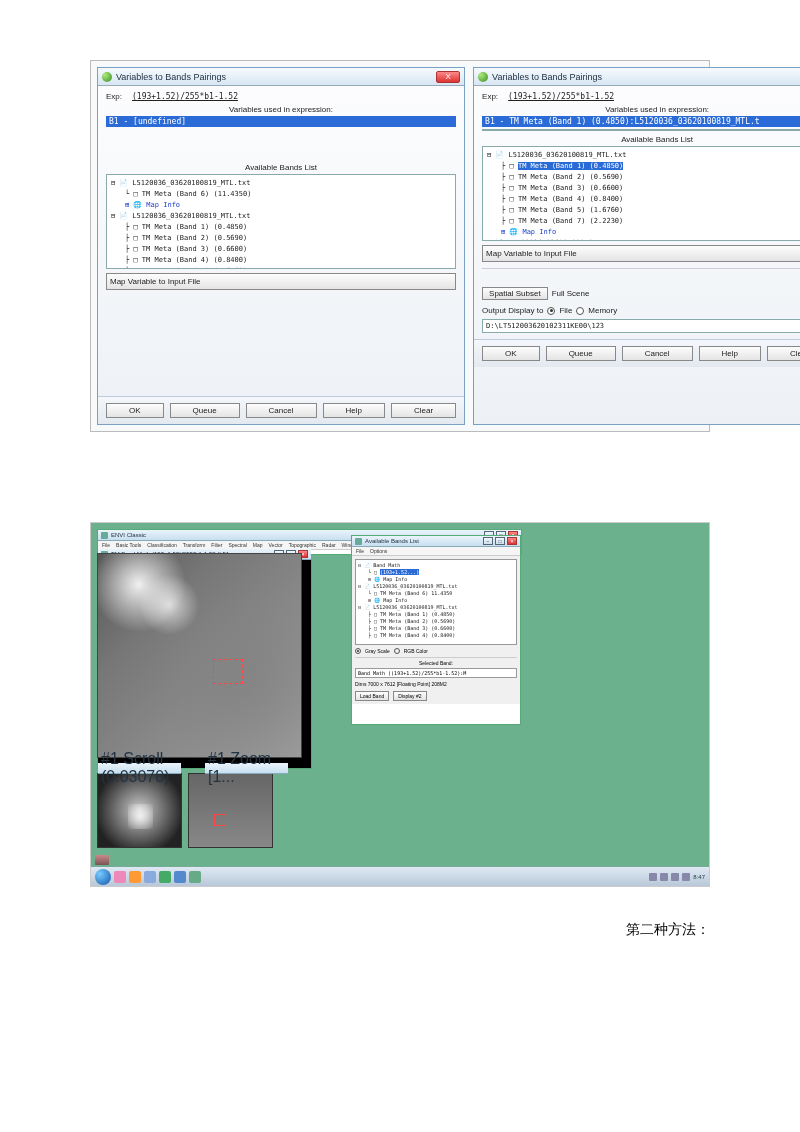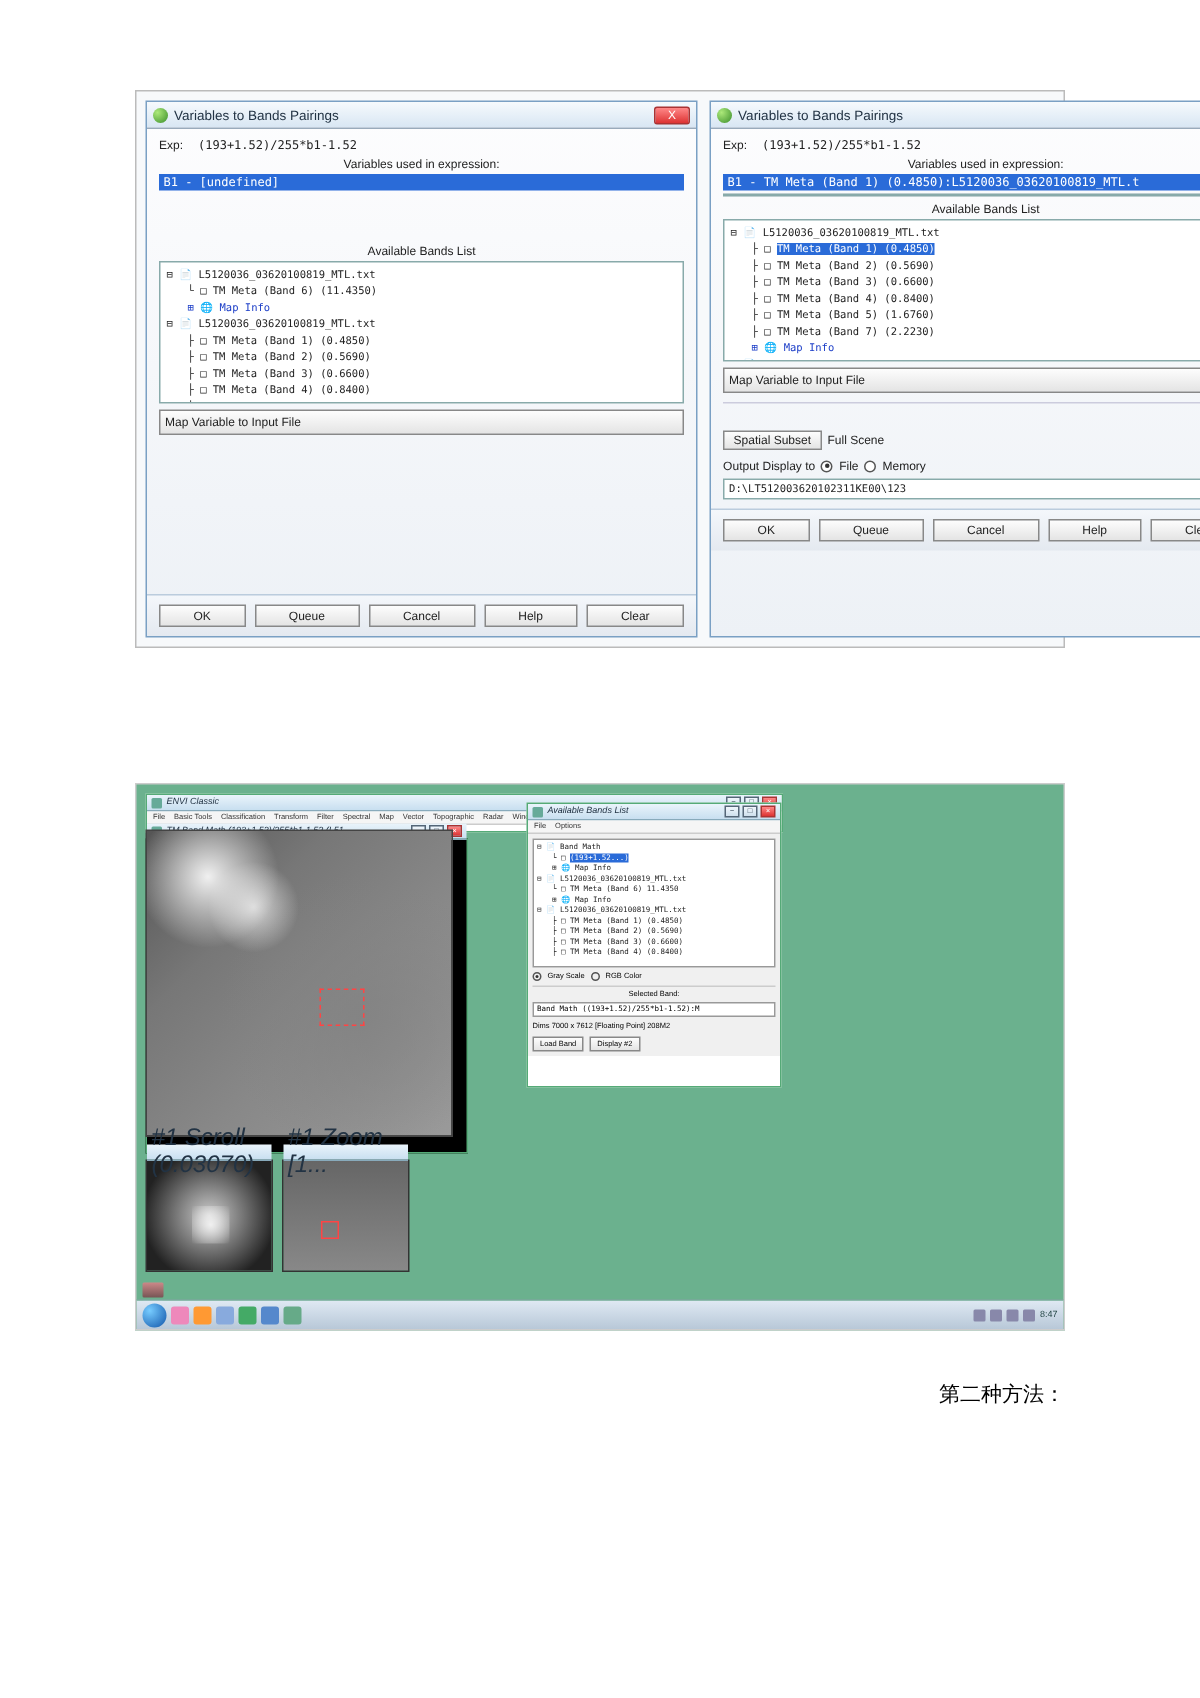--- a/index.html
+++ b/index.html
@@ -9,21 +9,21 @@
   
   .fig1 { border: 1px solid #bbb; display: flex; gap: 8px; padding: 6px; background: #f7f9fb; margin-bottom: 90px; }
   .dialog { flex: 1; border: 1px solid #7aa0c4; background: linear-gradient(#fdfdfe, #edf1f6); font-family: "MS Sans Serif", Tahoma, sans-serif; font-size: 8px; color: #222; position: relative; }
   .titlebar { background: linear-gradient(#f6fafd, #d8e6f3); border-bottom: 1px solid #9ab; display: flex; align-items: center; height: 18px; padding: 0 4px; gap: 4px; }
   .titlebar .app-icon { width: 10px; height: 10px; border-radius: 50%; background: radial-gradient(circle at 30% 30%, #ace97a, #3a8e2a); }
   .titlebar .ttxt { flex: 1; color: #234; font-size: 9px; }
   .titlebar .close-btn { width: 24px; height: 12px; border: 1px solid #a33; background: linear-gradient(#f88, #d33); color: #fff; font-size: 8px; line-height: 10px; text-align: center; border-radius: 2px; }
   .dlg-body { padding: 6px 8px; }
   .exp-row { display: flex; gap: 4px; margin-bottom: 4px; }
   .exp-row .lbl { width: 22px; }
-  .exp-row .val { flex: 1; font-family: monospace; }
+  .exp-row .val { flex: 1; font-family: monospace; text-decoration: underline; }
   .sec-label { text-align: center; margin: 4px 0 2px 0; }
   .sel-bar { background: #2a6bd8; color: #fff; padding: 1px 3px; font-family: monospace; margin-bottom: 2px; white-space: nowrap; overflow: hidden; }
   .scrollbox { border: 1px solid #8aa; height: 2px; background: #f0f0f0; margin: 2px 0 4px 0; position: relative; }
   .tree { border: 1px solid #8aa; background: #fff; padding: 3px 4px; height: 95px; overflow: hidden; font-family: monospace; font-size: 7px; line-height: 11px; }
   .tree .lvl1 { }
   .tree .lvl2 { padding-left: 14px; }
   .tree .sel { background: #2a6bd8; color: #fff; }
   .tree .mapinfo { color: #1a3cc7; }
   .wide-btn { border: 1px solid #888; background: linear-gradient(#fdfdfd,#e4e4e4); text-align: left; padding: 3px; margin-top: 4px; font-size: 8px; }
   .row { display: flex; align-items: center; gap: 4px; margin-top: 6px; font-size: 8px; }
@@ -32,21 +32,21 @@
   .radio.on::after { content: ""; position: absolute; left: 1.5px; top: 1.5px; width: 3px; height: 3px; background: #333; border-radius: 50%; }
   .chk { width: 8px; height: 8px; border: 1px solid #555; display: inline-block; vertical-align: middle; background: #fff; }
   .btn-row { border-top: 1px solid #bcd; background: linear-gradient(#f4f7fb,#e4e9f0); padding: 6px 8px; display: flex; gap: 6px; }
   .btn-row .sm-btn { padding: 2px 22px; }
   .output-sec { border-top: 1px solid #ccd; padding-top: 12px; margin-top: 6px; }
   .filename-box { border: 1px solid #8aa; background: #fff; padding: 2px 3px; font-family: monospace; font-size: 7px; margin-top: 4px; }
   
   
   .fig2 { width: 100%; height: 365px; background: #6bb18e; position: relative; overflow: hidden; margin-bottom: 28px; border: 1px solid #ccc; }
   .win { position: absolute; background: #fff; border: 1px solid #5a7; font-family: Tahoma, sans-serif; font-size: 6px; }
-  .win-titlebar { background: linear-gradient(#eaf4fb,#c8dff0); height: 11px; border-bottom: 1px solid #8ab; display: flex; align-items: center; padding: 0 3px; gap: 3px; color: #234; font-style: italic; }
+  .win-titlebar { background: linear-gradient(#eaf4fb,#c8dff0); height: 11px; border-bottom: 1px solid #8ab; display: flex; align-items: center; padding: 0 3px; gap: 3px; color: #234; }
   .win-titlebar .winicon { width: 7px; height: 7px; background: #6a9; border-radius: 1px; }
   .win-titlebar .wintitle { flex: 1; }
   .win-controls { display: flex; gap: 2px; }
   .win-controls span { width: 10px; height: 8px; border: 1px solid #567; background: linear-gradient(#f0f6fc,#cfe0ed); font-size: 5px; line-height: 6px; text-align: center; }
   .win-controls .wclose { background: linear-gradient(#f88,#d33); color: #fff; border-color: #a33; }
   .menubar { background: #f5f5f5; border-bottom: 1px solid #ccc; padding: 1px 4px; font-size: 5px; color: #333; display: flex; gap: 6px; white-space: nowrap; overflow: hidden; }
   .sat-image { position: absolute; left: 6px; top: 30px; width: 205px; height: 205px; background: 
     radial-gradient(circle at 20% 15%, rgba(255,255,255,0.9) 0%, transparent 20%),
     radial-gradient(circle at 35% 25%, rgba(255,255,255,0.7) 0%, transparent 15%),
     radial-gradient(circle at 70% 60%, rgba(130,130,130,0.8) 0%, transparent 50%),
@@ -219,21 +219,21 @@
   <div class="sat-image">
     <div class="sat-sel"></div>
   </div>
 
   <div class="thumb thumb1">
     <div class="win-titlebar" style="position:absolute;top:-11px;left:0;width:100%;">
           <span class="wintitle">#1 Scroll (0.03070)</span>
         </div>
   </div>
   <div class="thumb thumb2">
-    <div class="win-titlebar" style="position:absolute;top:-11px;left:0;width:100%;">
+    <div class="win-titlebar" style="position:absolute;top:-11px;left:16px;width:100%;">
           <span class="wintitle">#1 Zoom [1...</span>
         </div>
   </div>
 
   <div class="win bandlist-win">
     <div class="win-titlebar">
       <span class="winicon"></span>
       <span class="wintitle">Available Bands List</span>
       <span class="win-controls">
             <span>−</span>

